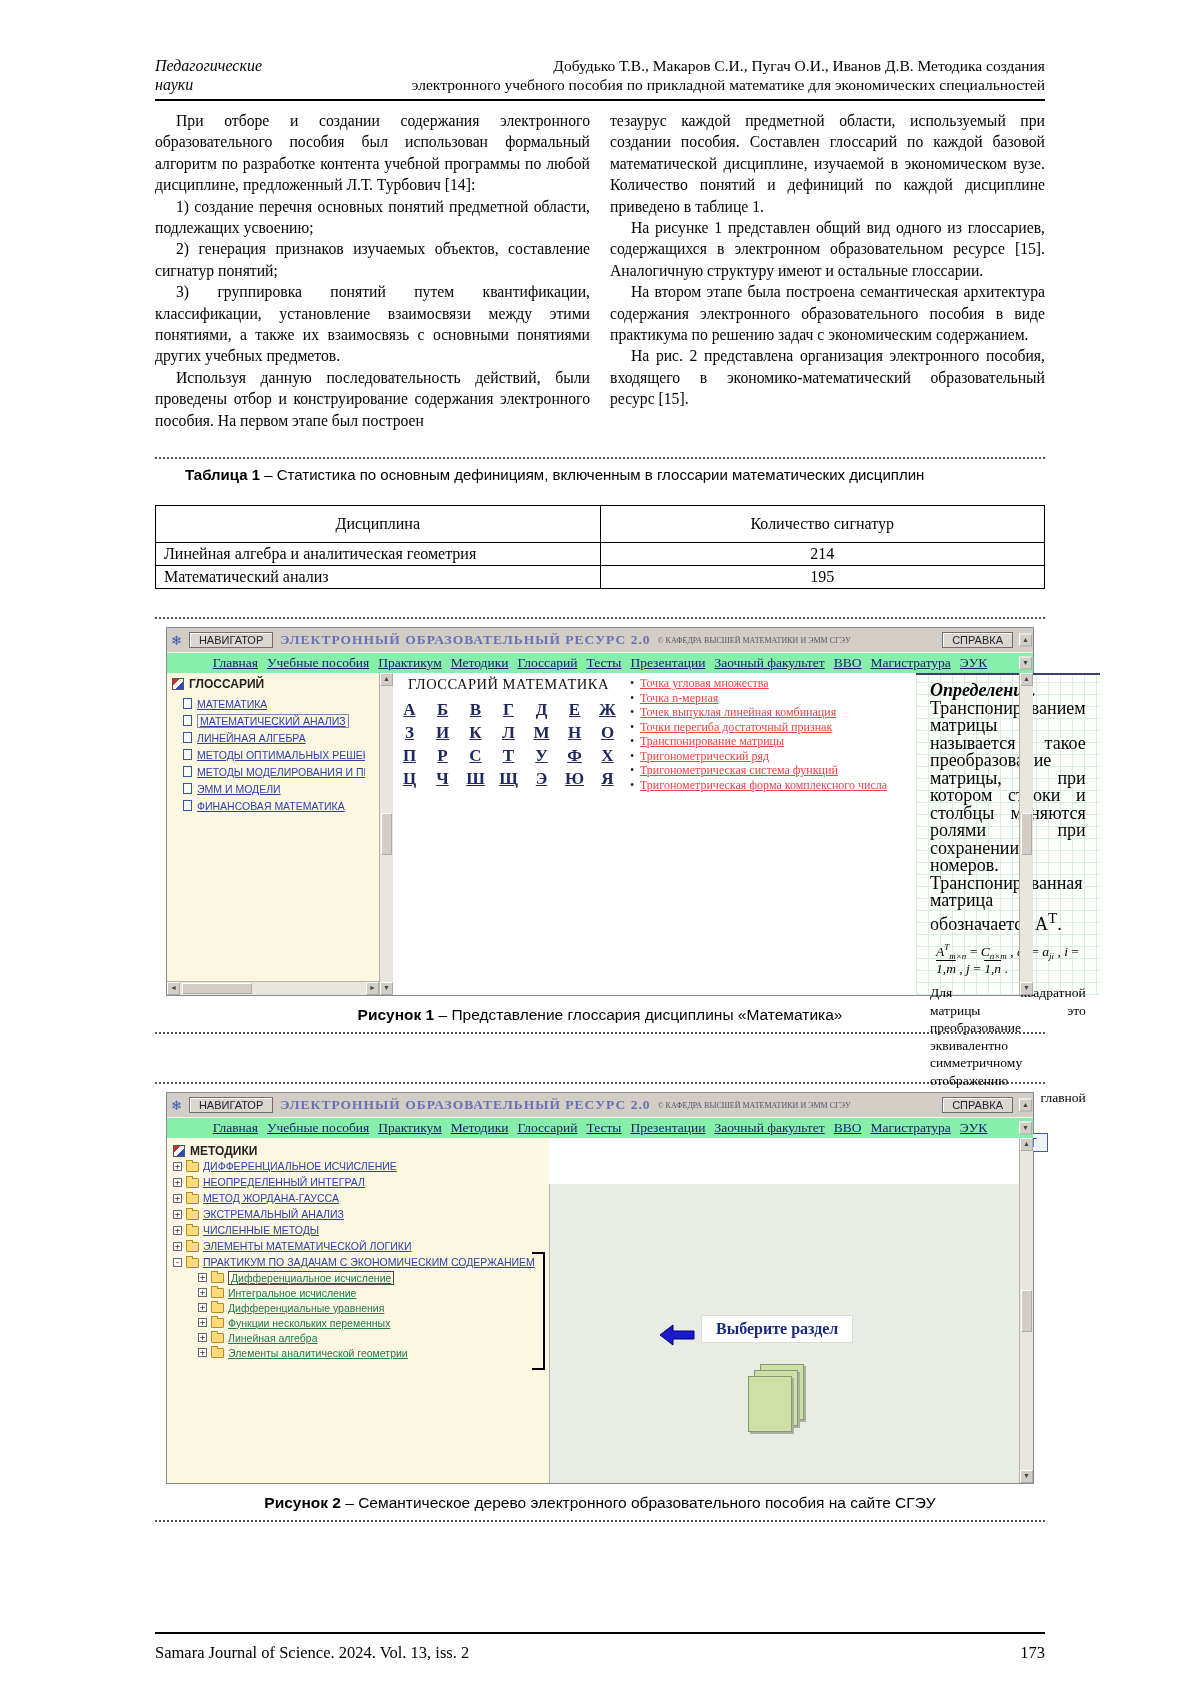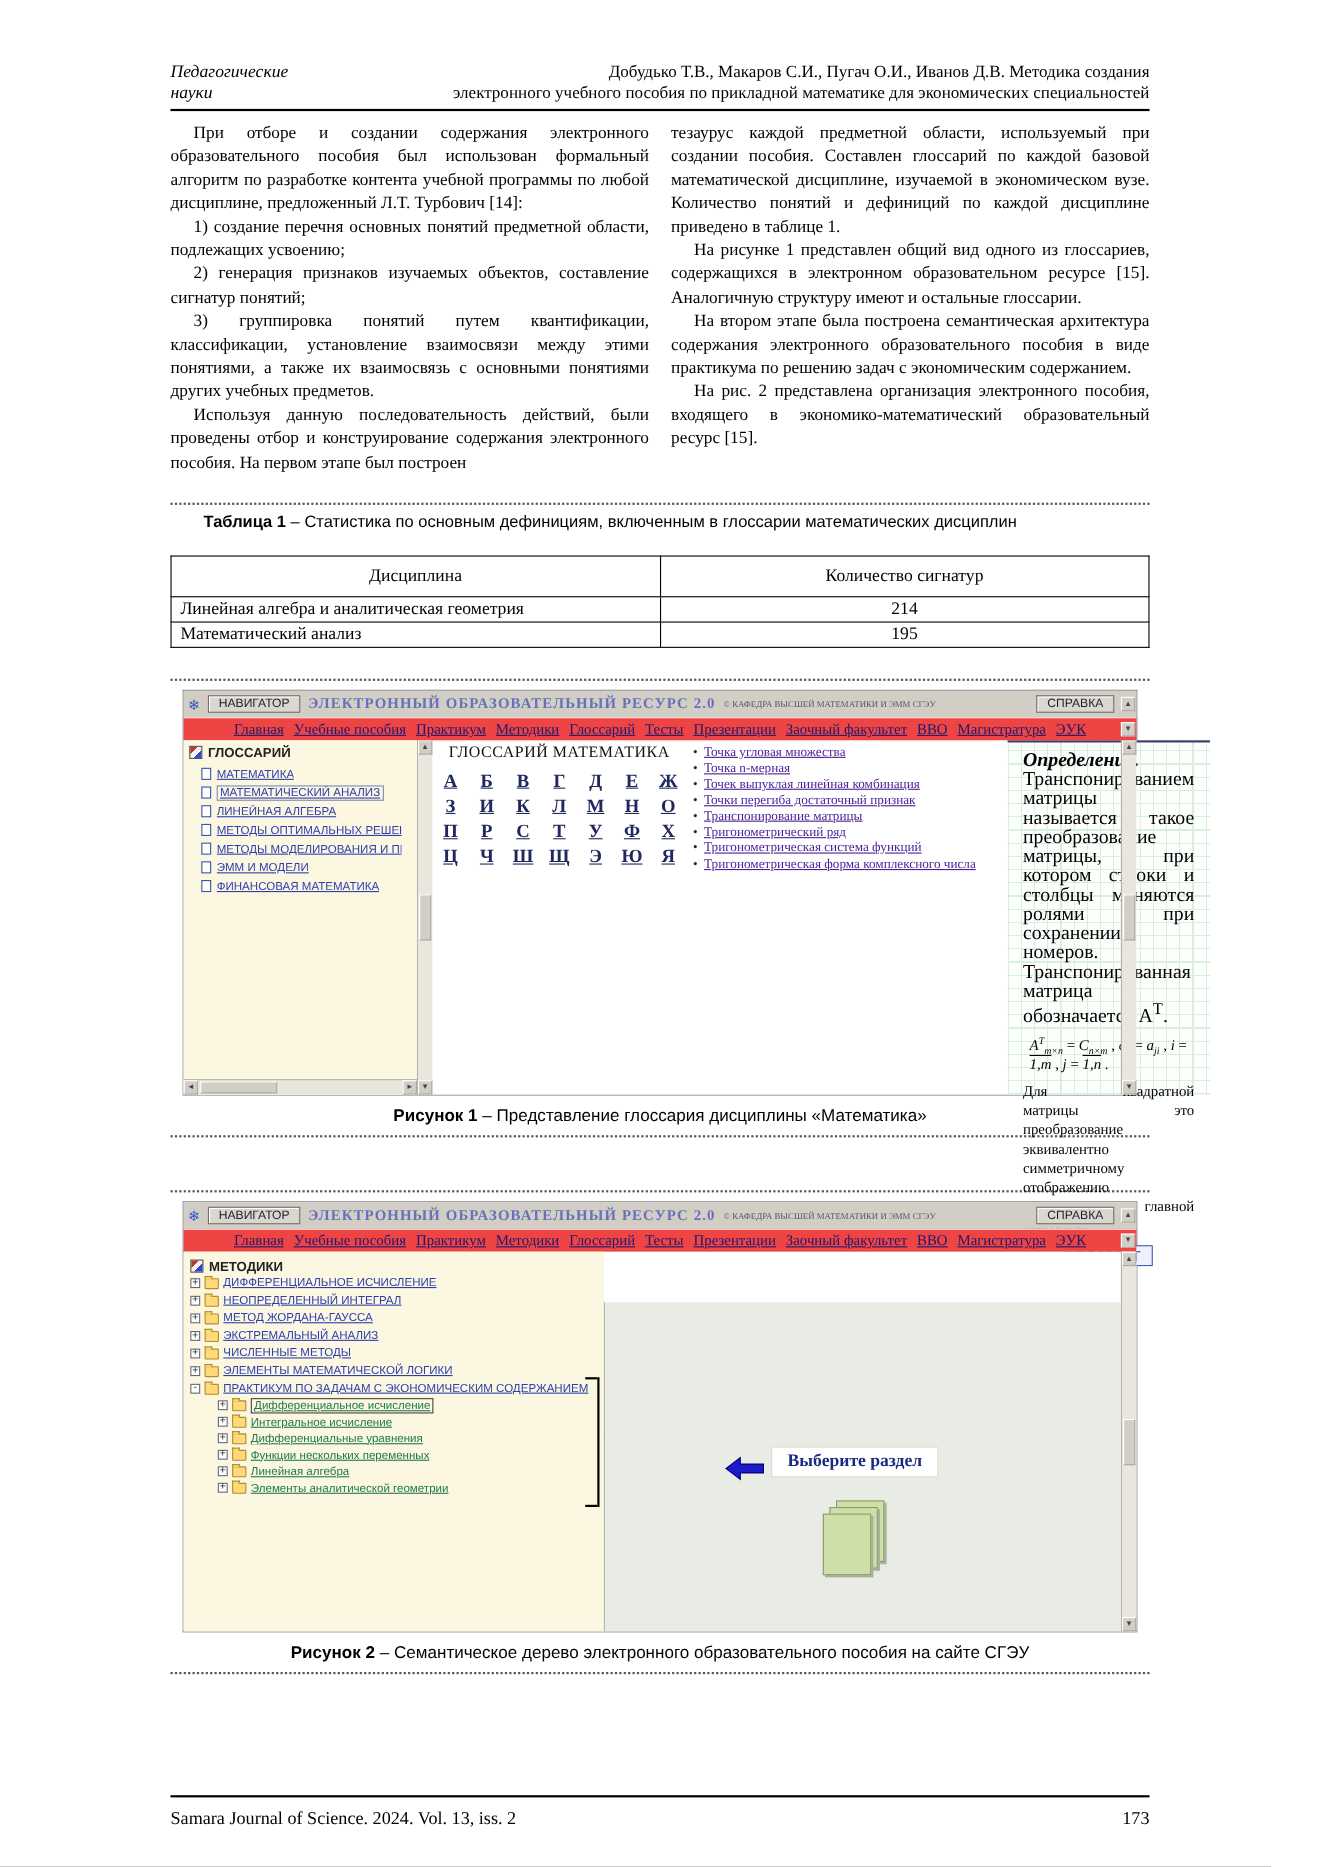--- a/index.html
+++ b/index.html
@@ -35,21 +35,21 @@
   table.stats td.val { text-align:center; width:50%; }
 
   
   .fig-window { margin:8px 11px 0; border:1px solid #8a8a8a; background:#fff; }
   .chrome-top { height:24px; background:#d2cec6; display:flex; align-items:center; gap:7px; padding:0 20px 0 4px; position:relative; }
   .logo { color:#3355bb; font-size:13px; line-height:13px; }
   .chrome-btn { background:#dad7cf; border:1px solid #6f6f6f; box-shadow:inset 1px 1px 0 #fff;
     font-family:"Liberation Sans", sans-serif; font-size:11px; color:#223; padding:1px 9px; white-space:nowrap; }
   .chrome-title { font-weight:bold; font-size:13.5px; letter-spacing:1px; color:#6672b8; white-space:nowrap; }
   .chrome-copy { flex:1; font-size:8px; color:#556; white-space:nowrap; overflow:hidden; }
-  .chrome-menu { height:21px; background:#ef4444; border-top:1px solid #f3f1ea; display:flex; align-items:center; justify-content:center; position:relative; padding:0 20px; }
+  .chrome-menu { height:21px; background:#86efac; border-top:1px solid #f3f1ea; display:flex; align-items:center; justify-content:center; position:relative; padding:0 20px; }
   .menu-links { display:flex; gap:9px; }
   .menu-link { font-size:13.5px; color:#1a1a70; text-decoration:underline; white-space:nowrap; }
   .corner-btn { position:absolute; right:1px; top:50%; transform:translateY(-50%); }
   .scroll-btn { width:13px; height:13px; background:#d2cec6; border:1px outset #fff; font-size:7px; color:#444;
     display:inline-flex; align-items:center; justify-content:center; line-height:1; }
 
   
   .vscroll { width:14px; background:#e9e6de; border-left:1px solid #b5b2aa; display:flex; flex-direction:column; align-items:center; justify-content:space-between; padding:0; }
   .vthumb { width:11px; height:42px; background:#d2cec6; border:1px outset #fff; }
 
@@ -71,21 +71,21 @@
   .f1-main { flex:1; display:flex; flex-direction:row; min-width:0; }
   .f1-top { display:flex; height:126px; }
   .f1-gloss { flex:1; text-align:center; padding-top:3px; }
   .gloss-title { font-size:14.5px; letter-spacing:0.5px; color:#111; }
   .alphabet { display:inline-grid; grid-template-columns:repeat(7,33px); row-gap:3px; margin-top:7px; }
   .letter { font-weight:bold; font-size:17px; color:#20285e; text-decoration:underline; }
   .f1-terms { width:292px; padding:3px 0 0 0; }
   .terms-list { margin:0; padding:0 0 0 16px; list-style:none; }
   .terms-list li { position:relative; font-size:12px; line-height:14.5px; }
   .terms-list li::before { content:"•"; position:absolute; left:-10px; color:#223; }
-  .term-label { color:#4c1d95; text-decoration:underline; }
+  .term-label { color:#ef4444; text-decoration:underline; }
 
   .f1-def { flex:1; border-top:2px solid #39406b; padding:7px 14px 0;
     background-color:#fdfffd;
     background-image:repeating-linear-gradient(0deg,#d8eede 0 1px,transparent 1px 12px),
                      repeating-linear-gradient(90deg,#d8eede 0 1px,transparent 1px 12px); }
   .def-p { margin:0; font-size:18px; line-height:17.5px; text-align:justify; }
   .def-label { font-weight:bold; font-style:italic; }
   .formula { margin:9px 0 2px 6px; font-size:13.5px; }
   .formula .it { font-style:italic; }
   .formula .sup { font-style:italic; font-size:9px; vertical-align:super; }

